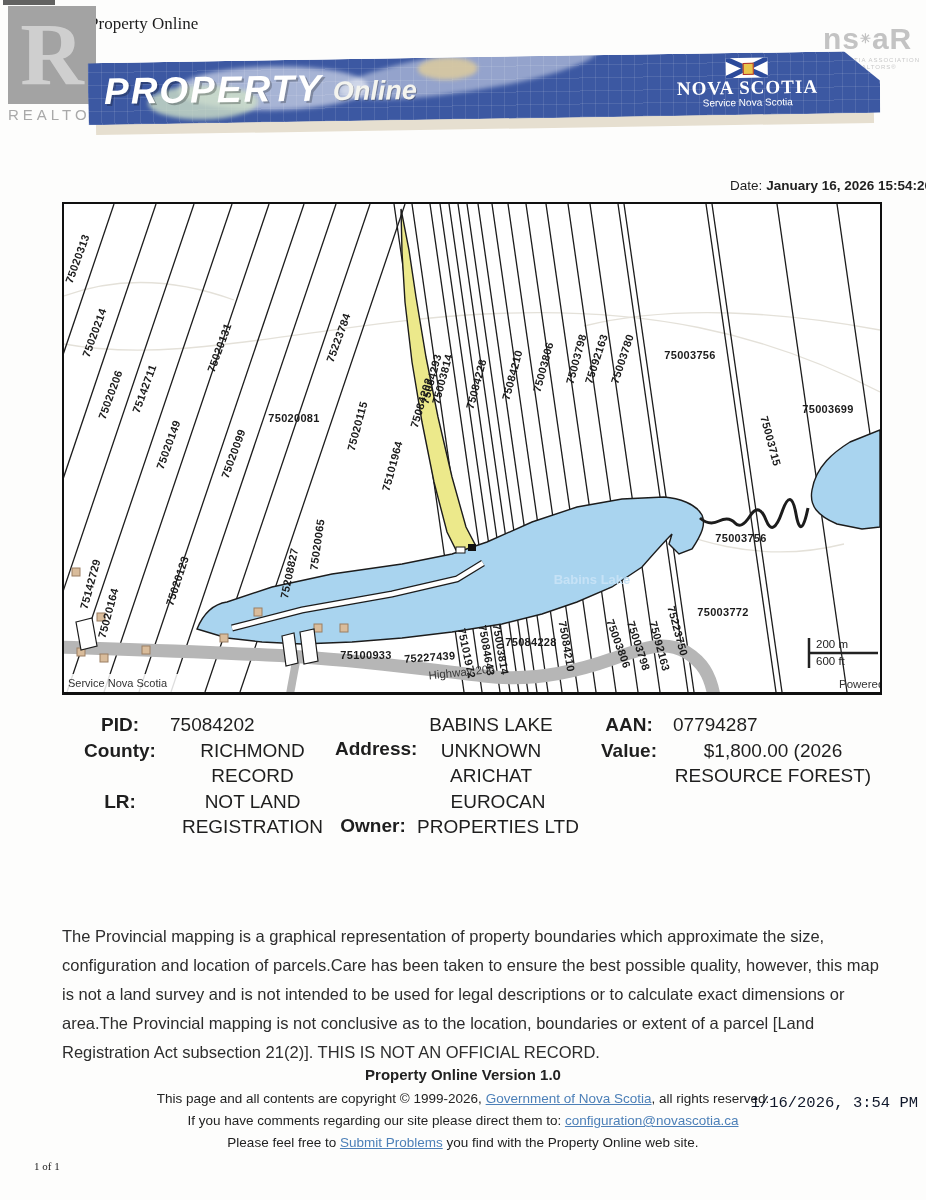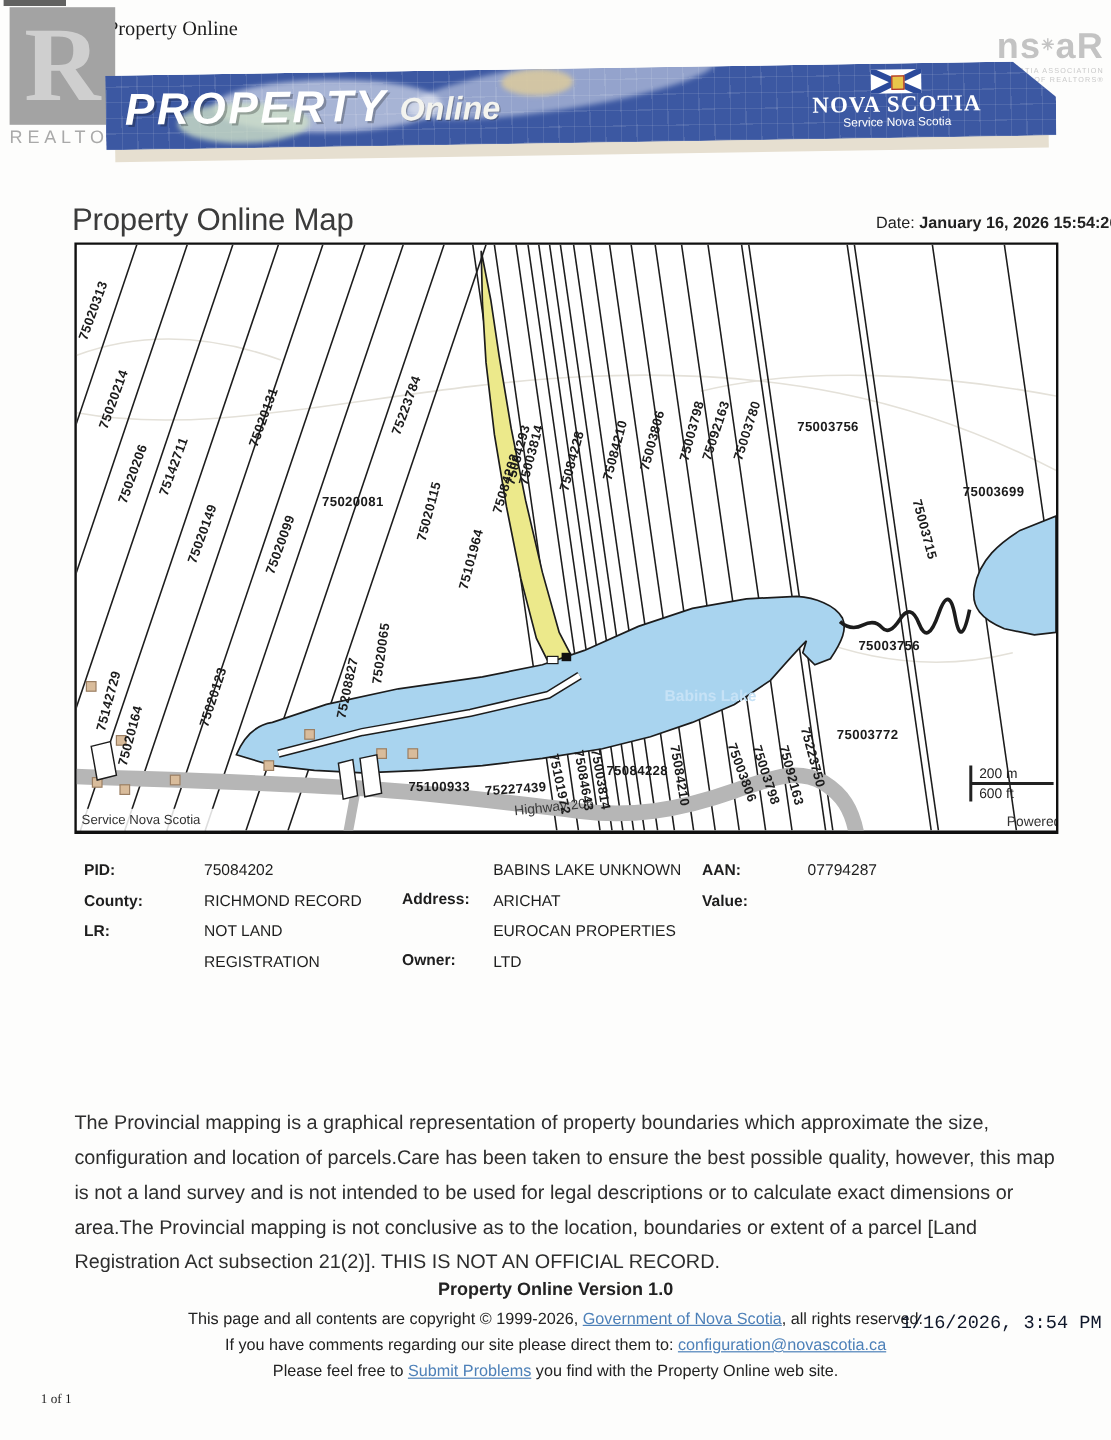--- a/index.html
+++ b/index.html
@@ -9,21 +9,21 @@
   
   #smudge{position:absolute;left:3px;top:0;width:52px;height:5px;background:#2e2e2e;opacity:.75;}
   #win-title{position:absolute;left:8px;top:14px;font-size:17px;color:#1c1c1c;}
   #win-url{position:absolute;right:4px;top:9px;font-size:17px;color:#1c1c1c;}
   
   #realtor{position:absolute;left:8px;top:6px;width:88px;height:116px;z-index:1;}
   #realtor .box{width:88px;height:98px;background:#a3a3a3;display:flex;align-items:center;justify-content:center;}
   #realtor .r{font-family:"Liberation Serif",serif;font-weight:bold;font-size:88px;color:#cfcfcf;line-height:1;}
   #realtor .cap{margin-top:2px;font-size:15px;letter-spacing:4px;color:#a9a9a9;}
   
-  #nsar{position:absolute;right:6px;top:24px;z-index:1;text-align:right;color:#c3c3c3;}
+  #nsar{position:absolute;right:6px;top:24px;z-index:1;text-align:center;color:#c3c3c3;}
   #nsar .big{font-size:30px;font-weight:bold;letter-spacing:1px;line-height:1;}
   #nsar .big .star{font-size:13px;vertical-align:6px;}
   #nsar .sub{font-size:6px;color:#c9c9c9;letter-spacing:1px;line-height:7px;margin-top:3px;}
   
   #banner-shadow{position:absolute;left:96px;top:118px;width:778px;height:11px;background:#e6dfd0;transform:rotate(-.9deg);}
   #banner{position:absolute;left:88px;top:57px;width:792px;height:62px;background:#3c58a2;transform:rotate(-.9deg);
           clip-path:polygon(0 0,95.5% 0,100% 48%,100% 100%,0 100%);z-index:2;overflow:hidden;}
   #banner .grid{position:absolute;inset:0;
      background-image:repeating-linear-gradient(0deg,rgba(255,255,255,.10) 0 1px,transparent 1px 13px),
                       repeating-linear-gradient(90deg,rgba(255,255,255,.10) 0 1px,transparent 1px 13px);}
@@ -45,21 +45,21 @@
   #date-line{position:absolute;right:-6px;top:178px;font-size:13.5px;white-space:nowrap;color:#222;}
   #date-line b{font-weight:bold;}
   
   #map{position:absolute;left:62px;top:202px;width:816px;height:488px;border:2px solid #101010;
        border-bottom-width:3px;background:#fff;box-sizing:content-box;}
   #map svg{display:block;}
   .plbl{font-family:"Liberation Sans",sans-serif;font-weight:600;font-size:11px;fill:#1b1b1b;
         text-anchor:middle;letter-spacing:.3px;}
   .plbl.bold{font-weight:700;}
   
-  #details{position:absolute;left:70px;top:712px;width:830px;display:flex;font-size:13px;color:#1e1e1e;}
+  #details{position:absolute;left:70px;top:712px;width:830px;display:flex;font-size:19px;color:#1e1e1e;text-align:center;}
   .dcol{display:flex;flex-direction:column;}
   .drow{display:flex;line-height:25.5px;}
   .dlab{font-weight:bold;flex:none;}
   #dcol1{width:265px;} #dcol1 .dlab{width:100px;}
   #dcol2{width:250px;} #dcol2 .dlab{width:76px;margin-top:24px;}
   #dcol3{width:300px;} #dcol3 .dlab{width:88px;}
   .dval{white-space:pre-line;}
   
   #disclaimer{position:absolute;left:62px;top:922px;width:818px;font-size:16.5px;line-height:29px;color:#2d2d2d;}
   
@@ -105,21 +105,20 @@
       <div id="nsflag">
         <div class="d1"></div>
           <div class="d2"></div>
           <div class="shield"></div>
       </div>
       <div class="org">NOVA SCOTIA</div>
       <div class="orgsub">Service Nova Scotia</div>
     </div>
   </div>
 
-  <div id="map-title">Property Online Map</div>
   <div id="date-line">
     <span>Date:</span> <b>January 16, 2026 15:54:26</b>
   </div>
 
   <div id="map">
     <svg id="mapsvg" width="816" height="488" viewBox="0 0 816 488">
 
       <g stroke="#e4e1d9" stroke-width="1.3" fill="none">
         <path d="M0,140 C120,162 260,118 420,110 S700,128 816,188"></path>
         <path d="M520,122 C610,100 720,108 816,126"></path>
@@ -279,20 +278,21 @@
           <span class="dval">EUROCAN PROPERTIES LTD</span>
       </div>
     </div>
     <div class="dcol" id="dcol3">
       <div class="drow">
         <span class="dlab">AAN:</span>
           <span class="dval">07794287</span>
       </div>
       <div class="drow">
         <span class="dlab">Value:</span>
+          <span class="dval" style="width:200px">$1,800.00 (2026 RESOURCE FOREST)</span>
       </div>
     </div>
   </div>
 
   <div id="disclaimer">The Provincial mapping is a graphical representation of property boundaries which approximate the size, configuration and location of parcels.Care has been taken to ensure the best possible quality, however, this map is not a land survey and is not intended to be used for legal descriptions or to calculate exact dimensions or area.The Provincial mapping is not conclusive as to the location, boundaries or extent of a parcel [Land Registration Act subsection 21(2)]. THIS IS NOT AN OFFICIAL RECORD.</div>
 
   <div id="footer">
     <div class="ver">Property Online Version 1.0</div>
     <div class="ln">
       <span>This page and all contents are copyright © 1999-2026, </span><a>Government of Nova Scotia</a><span>, all rights reserved.</span>

